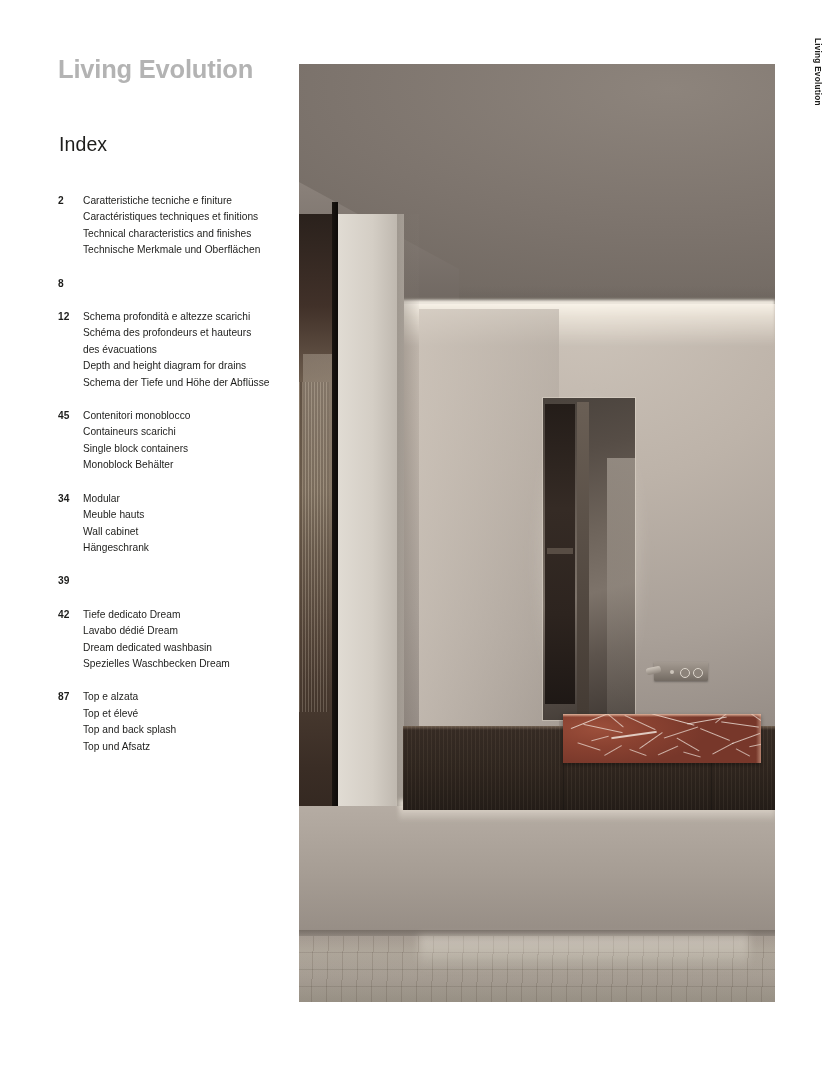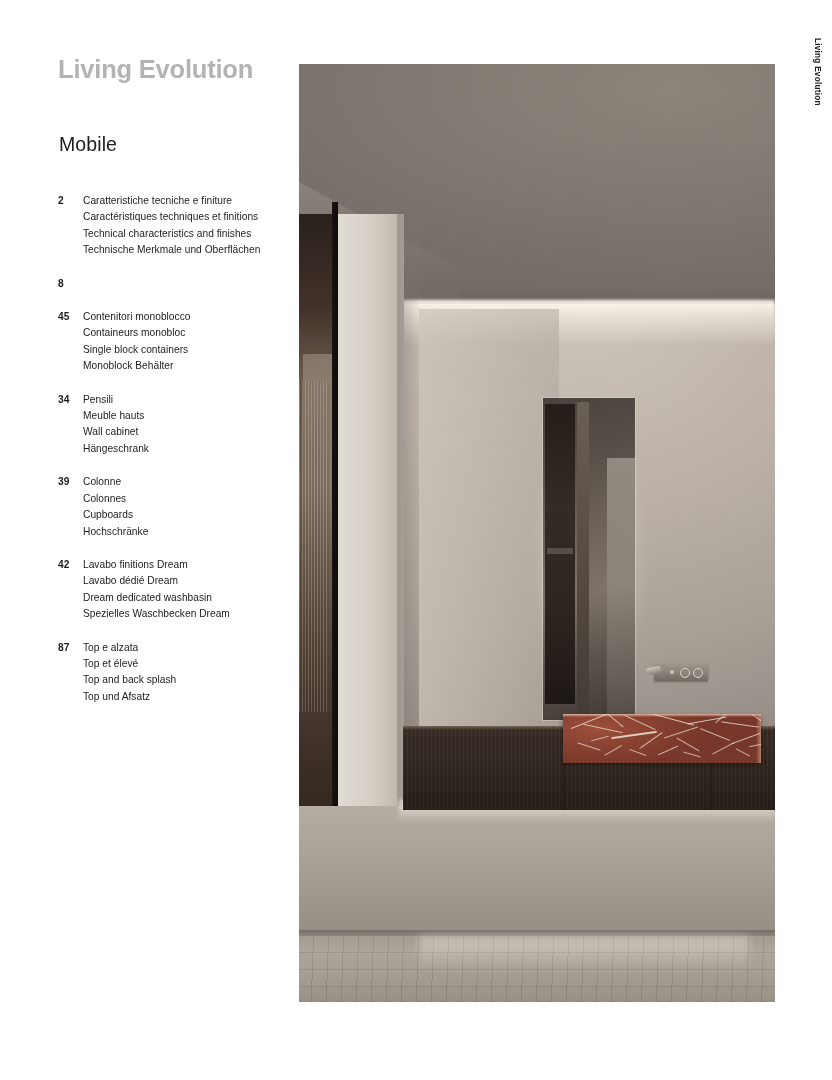--- a/index.html
+++ b/index.html
@@ -389,66 +389,70 @@
     background: linear-gradient(to bottom, rgba(60,52,45,0.35), rgba(60,52,45,0));
   }
 </style>
 </head>
 <body>
 
 <div class="left-col">
 
   <div class="brand-title">Living Evolution</div>
 
-  <div class="index-heading">Mobile</div>
+  <div class="index-heading">Index</div>
 
   <div class="index-list">
       <div class="index-entry">
         <div class="entry-page">2</div>
         <div class="entry-lines">
           <div class="entry-line">Caratteristiche tecniche e finiture</div>
           <div class="entry-line">Caractéristiques techniques et finitions</div>
           <div class="entry-line">Technical characteristics and finishes</div>
           <div class="entry-line">Technische Merkmale und Oberflächen</div>
         </div>
       </div>
       <div class="index-entry">
         <div class="entry-page">8</div>
       </div>
       <div class="index-entry">
+        <div class="entry-page">12</div>
+        <div class="entry-lines">
+          <div class="entry-line">Schema profondità e altezze scarichi</div>
+          <div class="entry-line">Schéma des profondeurs et hauteurs
+des évacuations</div>
+          <div class="entry-line">Depth and height diagram for drains</div>
+          <div class="entry-line">Schema der Tiefe und Höhe der Abflüsse</div>
+        </div>
+      </div>
+      <div class="index-entry">
         <div class="entry-page">45</div>
         <div class="entry-lines">
           <div class="entry-line">Contenitori monoblocco</div>
-          <div class="entry-line">Containeurs monobloc</div>
+          <div class="entry-line">Containeurs scarichi</div>
           <div class="entry-line">Single block containers</div>
           <div class="entry-line">Monoblock Behälter</div>
         </div>
       </div>
       <div class="index-entry">
         <div class="entry-page">34</div>
         <div class="entry-lines">
-          <div class="entry-line">Pensili</div>
+          <div class="entry-line">Modular</div>
           <div class="entry-line">Meuble hauts</div>
           <div class="entry-line">Wall cabinet</div>
           <div class="entry-line">Hängeschrank</div>
         </div>
       </div>
       <div class="index-entry">
         <div class="entry-page">39</div>
-        <div class="entry-lines">
-          <div class="entry-line">Colonne</div>
-          <div class="entry-line">Colonnes</div>
-          <div class="entry-line">Cupboards</div>
-          <div class="entry-line">Hochschränke</div>
-        </div>
       </div>
       <div class="index-entry">
         <div class="entry-page">42</div>
         <div class="entry-lines">
-          <div class="entry-line">Lavabo finitions Dream</div>
+          <div class="entry-line">Tiefe dedicato Dream</div>
           <div class="entry-line">Lavabo dédié Dream</div>
           <div class="entry-line">Dream dedicated washbasin</div>
           <div class="entry-line">Spezielles Waschbecken Dream</div>
         </div>
       </div>
       <div class="index-entry">
         <div class="entry-page">87</div>
         <div class="entry-lines">
           <div class="entry-line">Top e alzata</div>
           <div class="entry-line">Top et élevé</div>

